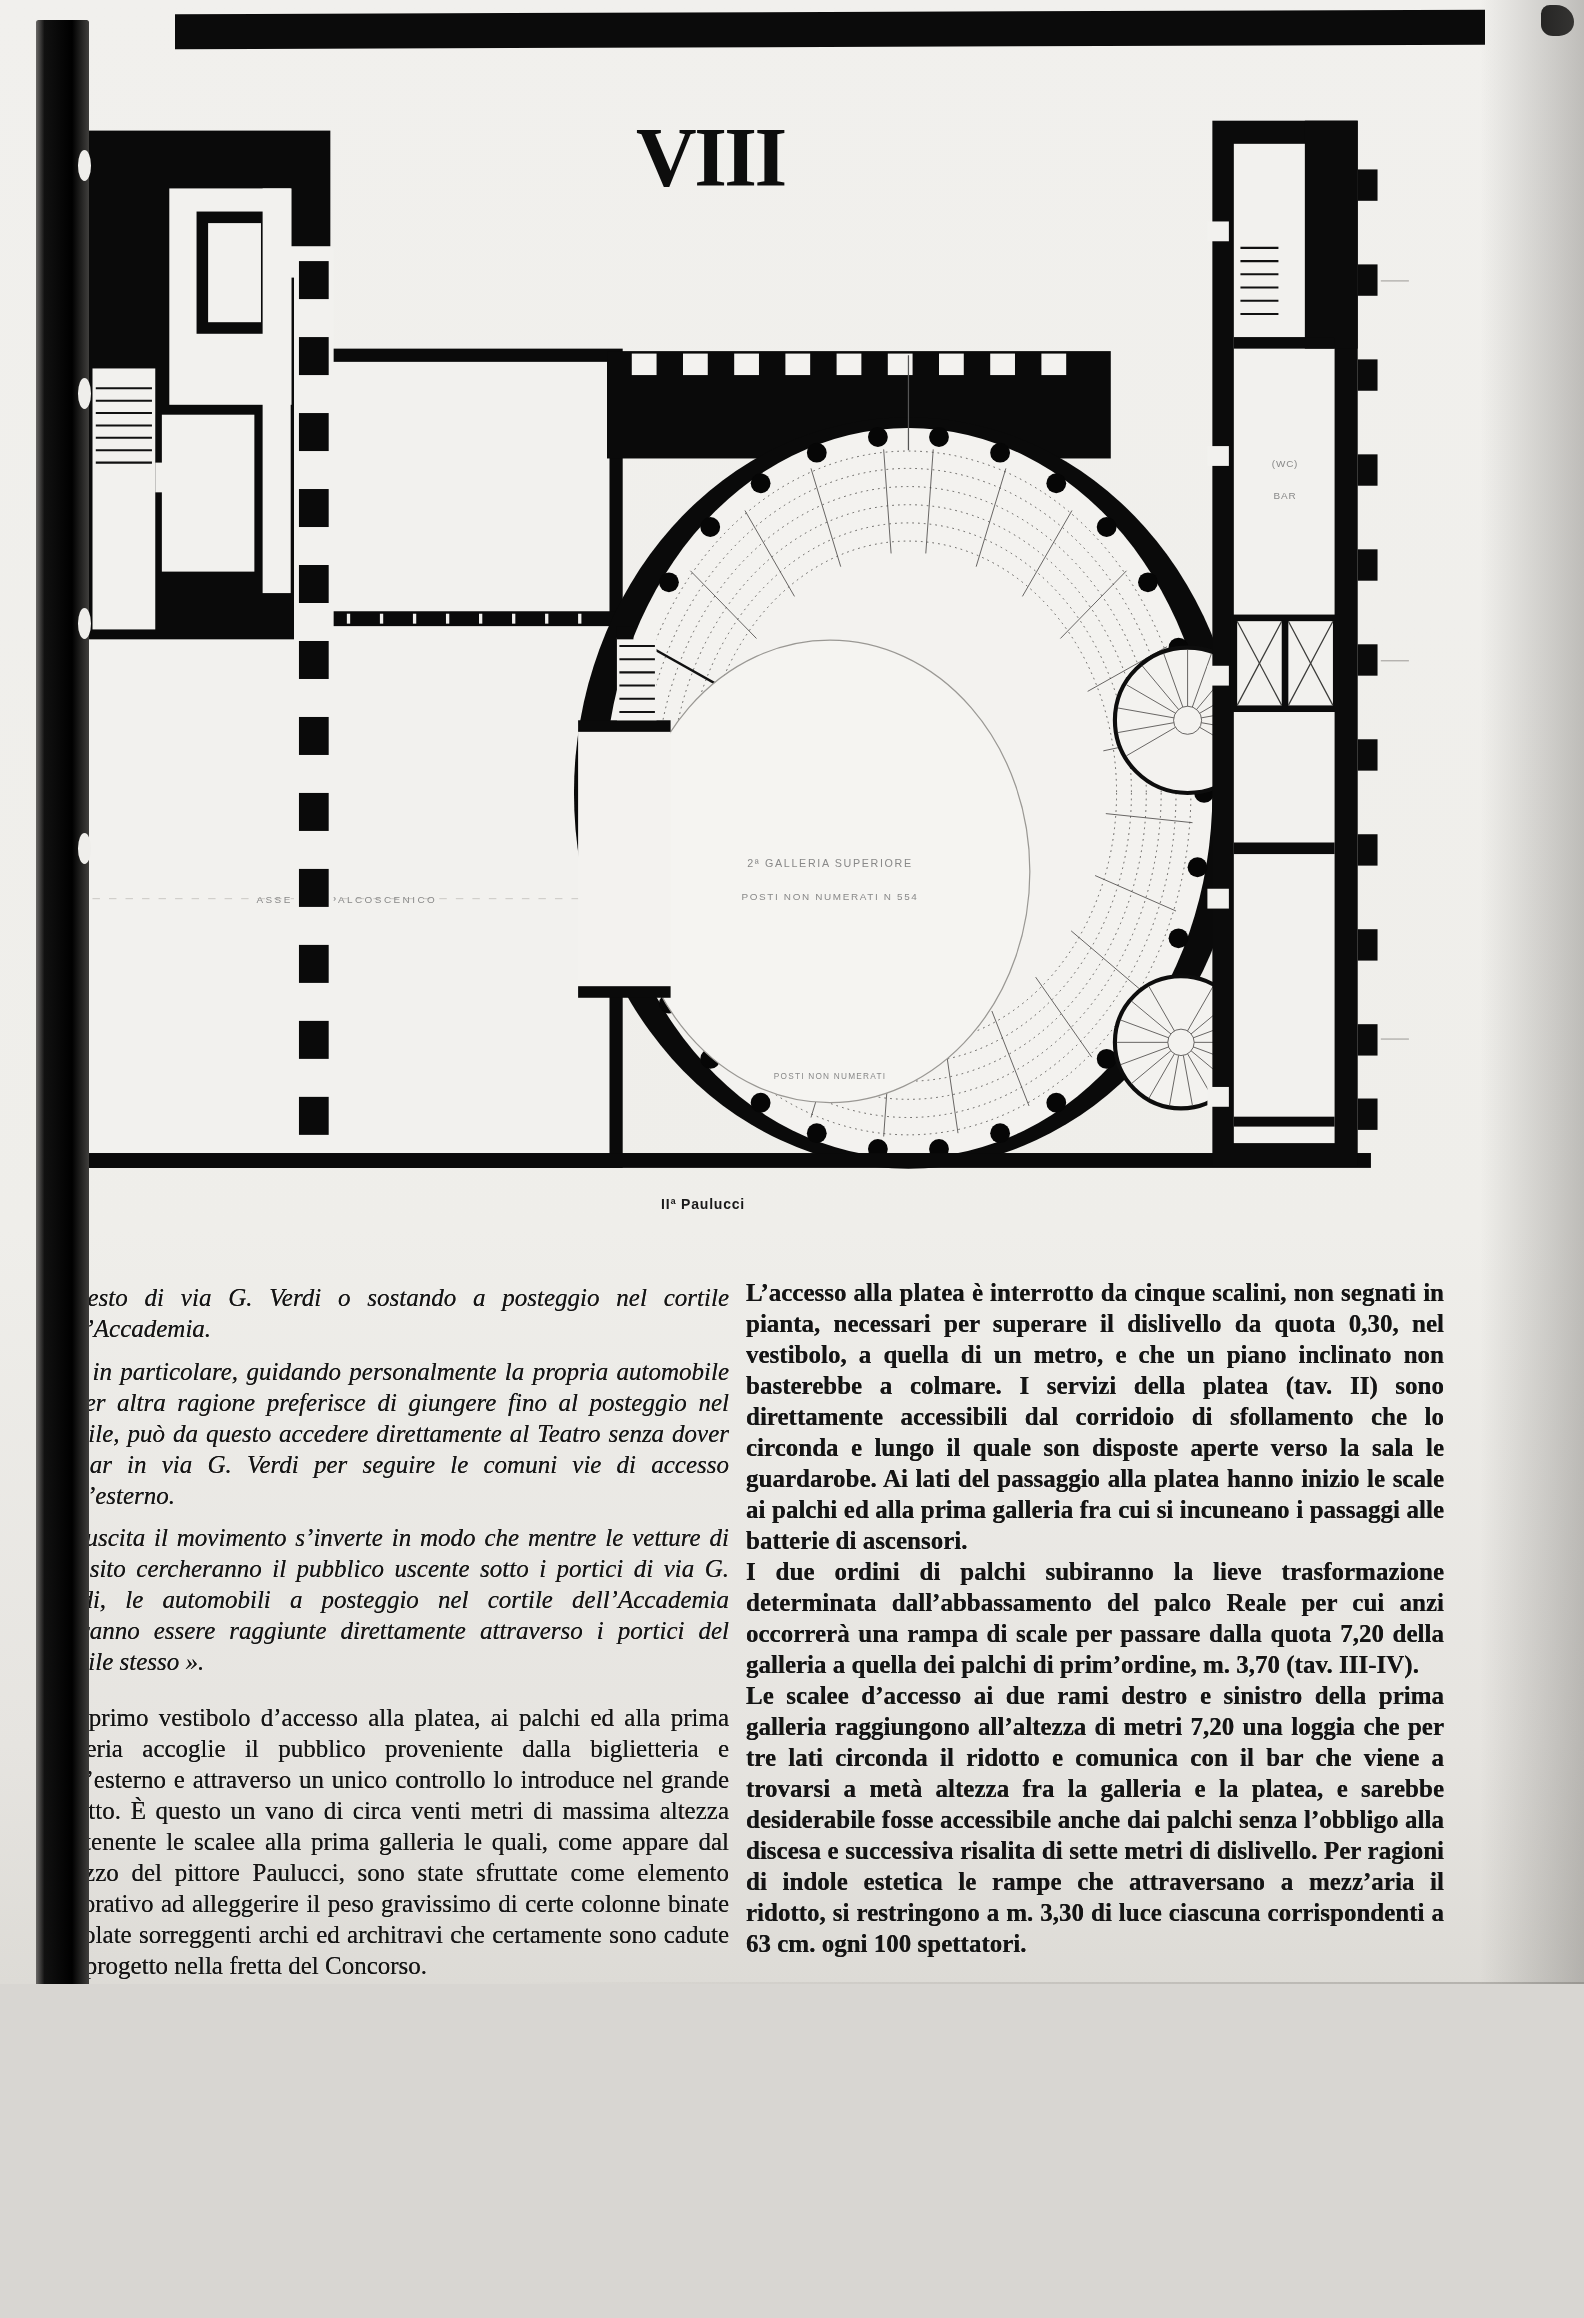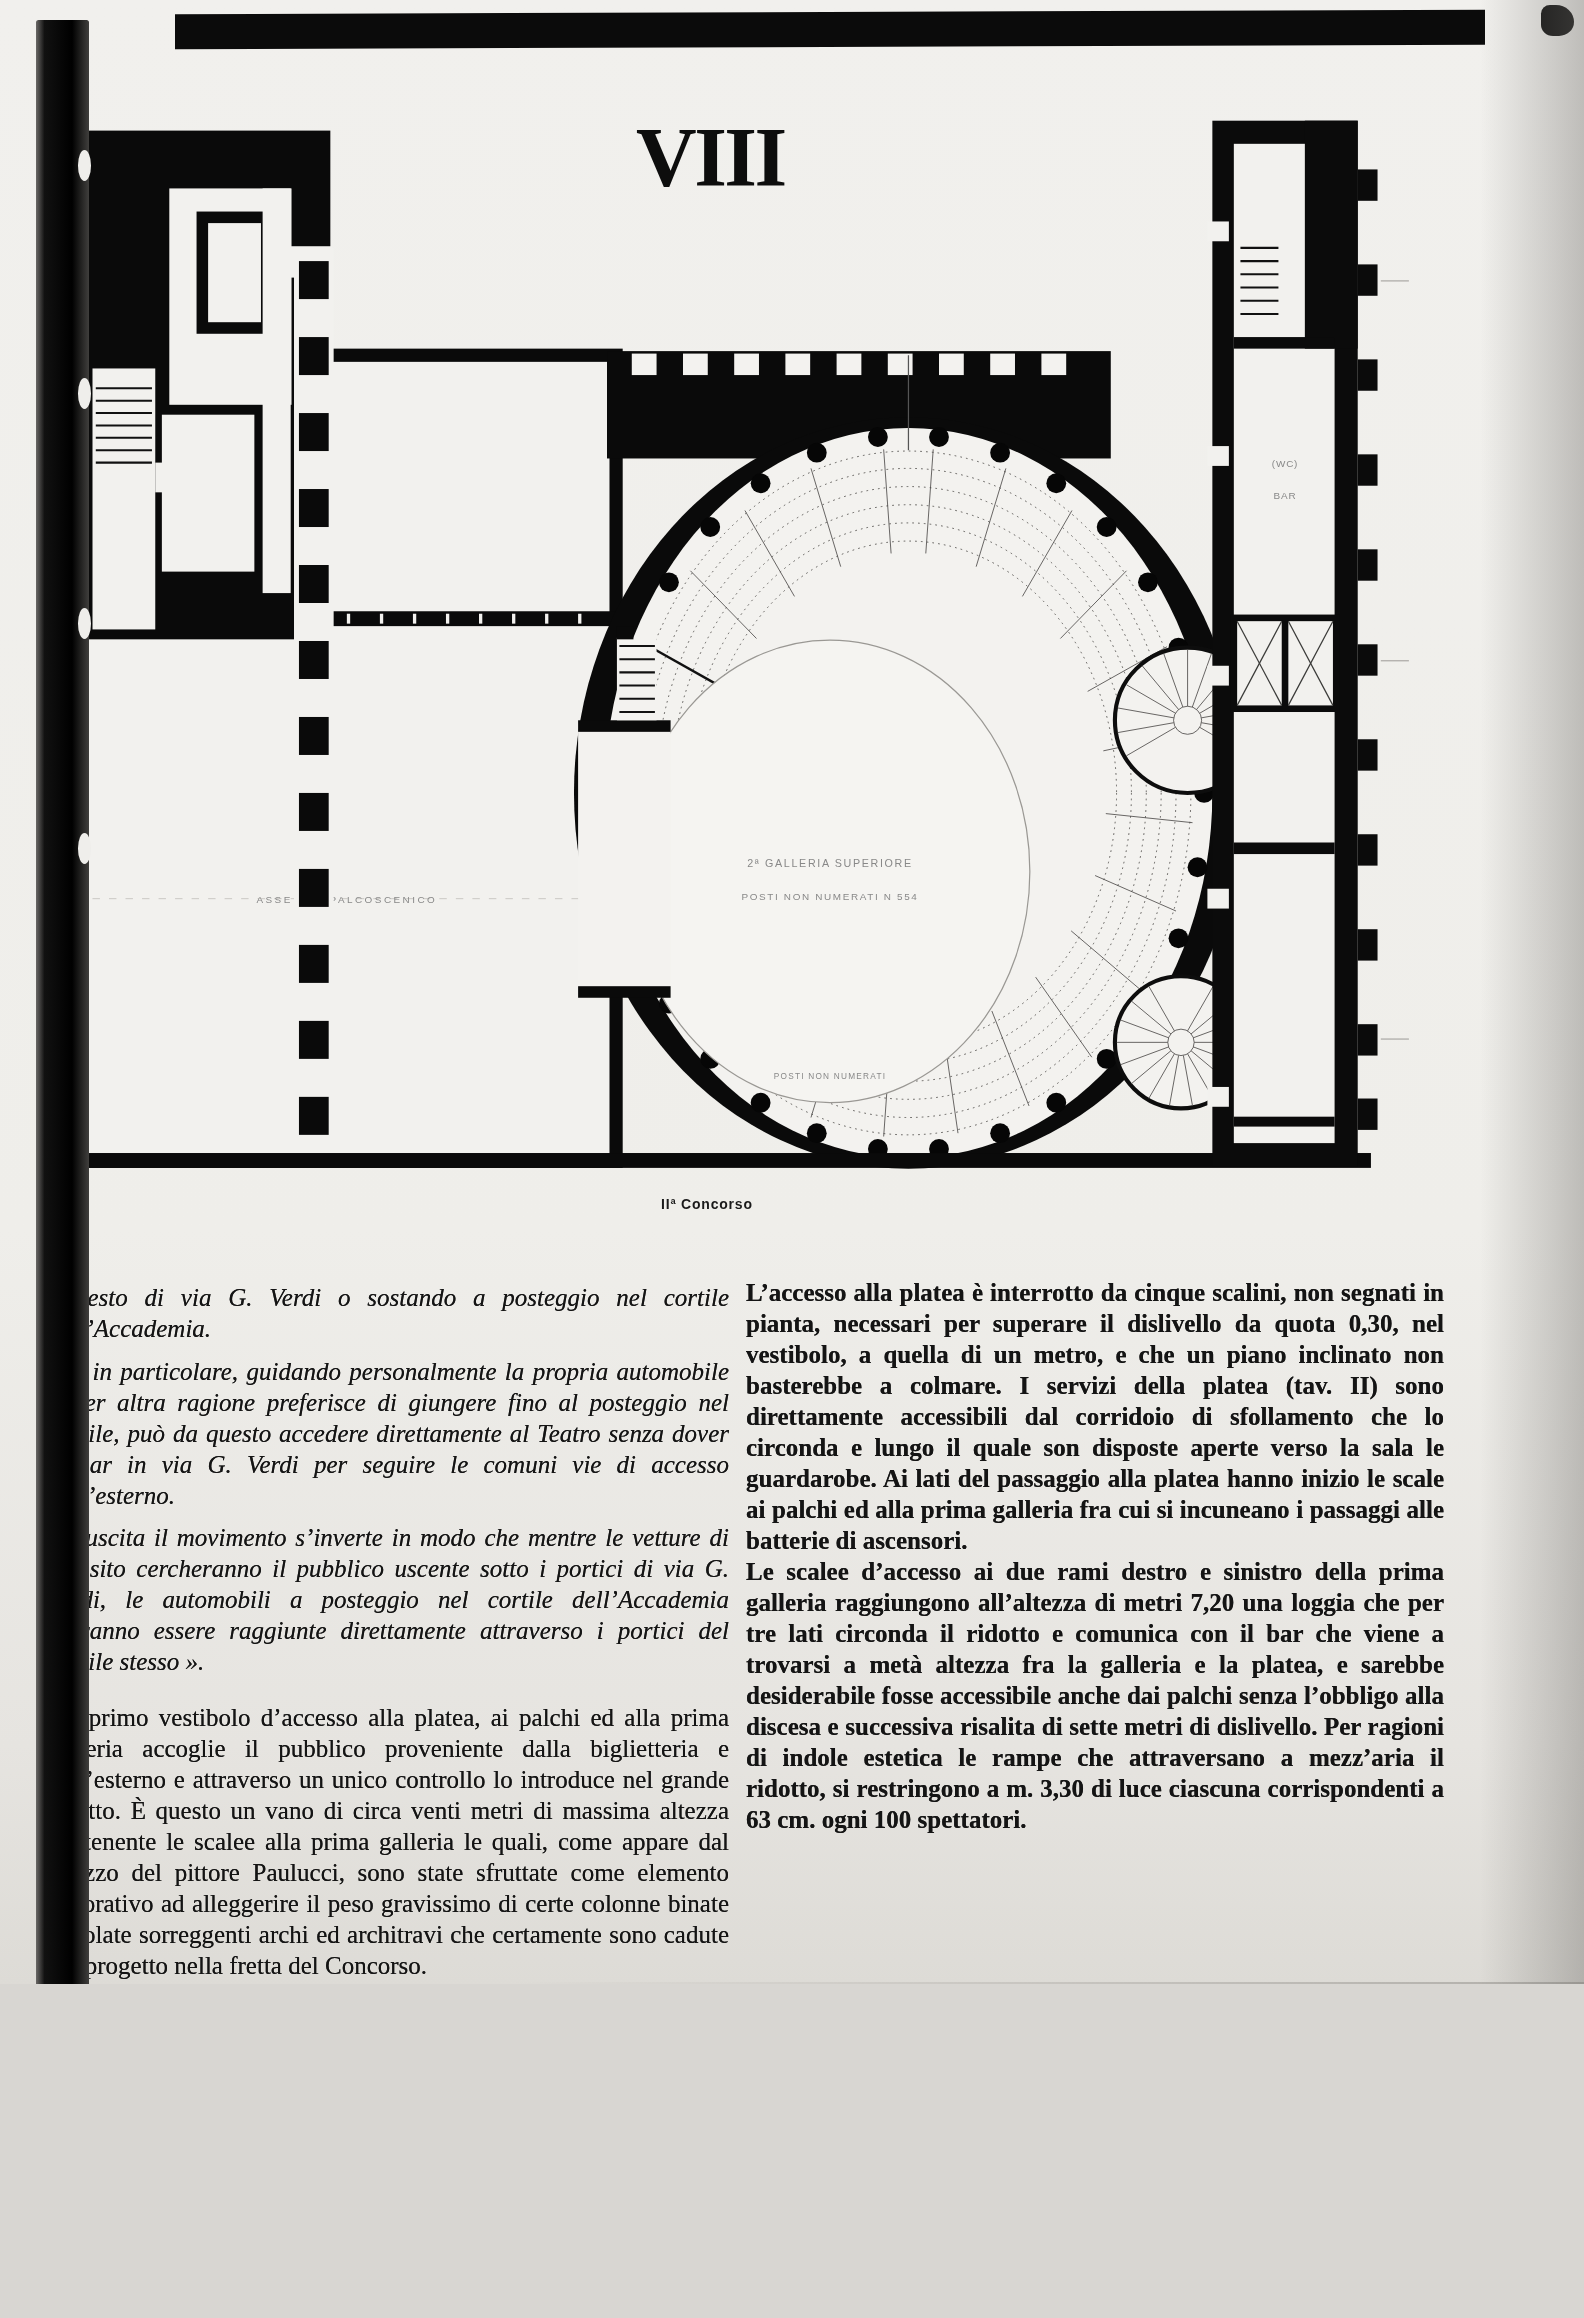--- a/index.html
+++ b/index.html
@@ -319,31 +319,32 @@
         <rect x="1462" y="1316" width="26" height="24"></rect>
       </g>
       <g stroke="#8a8884" stroke-width="1">
         <line x1="1672" y1="340" x2="1706" y2="340"></line>
           <line x1="1672" y1="800" x2="1706" y2="800"></line>
         <line x1="1672" y1="1258" x2="1706" y2="1258"></line>
       </g>
     </g>
   </svg>
 
-  <div class="caption">IIª Concorso</div>
+  <div class="caption">IIª Paulucci</div>
 
   <div class="col col-left">
     <p class="ital">il resto di via G. Verdi o sostando a posteggio nel cortile dell’Accademia.</p>
     <p class="ital">Chi in particolare, guidando personalmente la propria automobile o per altra ragione preferisce di giungere fino al posteggio nel cortile, può da questo accedere direttamente al Teatro senza dover tornar in via G. Verdi per seguire le comuni vie di accesso dall’esterno.</p>
     <p class="ital">All’uscita il movimento s’inverte in modo che mentre le vetture di transito cercheranno il pubblico uscente sotto i portici di via G. Verdi, le automobili a posteggio nel cortile dell’Accademia potranno essere raggiunte direttamente attraverso i portici del cortile stesso ».</p>
     <p class="roman-gap">Un primo vestibolo d’accesso alla platea, ai palchi ed alla prima galleria accoglie il pubblico proveniente dalla biglietteria e dall’esterno e attraverso un unico controllo lo introduce nel grande ridotto. È questo un vano di circa venti metri di massima altezza contenente le scalee alla prima galleria le quali, come appare dal guazzo del pittore Paulucci, sono state sfruttate come elemento decorativo ad alleggerire il peso gravissimo di certe colonne binate e isolate sorreggenti archi ed architravi che certamente sono cadute nel progetto nella fretta del Concorso.</p>
   </div>
 
   <div class="col col-right">
     <p>L’accesso alla platea è interrotto da cinque scalini, non segnati in pianta, necessari per superare il dislivello da quota 0,30, nel vestibolo, a quella di un metro, e che un piano inclinato non basterebbe a colmare. I servizi della platea (tav. II) sono direttamente accessibili dal corridoio di sfollamento che lo circonda e lungo il quale son disposte aperte verso la sala le guardarobe. Ai lati del passaggio alla platea hanno inizio le scale ai palchi ed alla prima galleria fra cui si incuneano i passaggi alle batterie di ascensori.</p>
+    <p>I due ordini di palchi subiranno la lieve trasformazione determinata dall’abbassamento del palco Reale per cui anzi occorrerà una rampa di scale per passare dalla quota 7,20 della galleria a quella dei palchi di prim’ordine, m. 3,70 (tav. III-IV).</p>
     <p>Le scalee d’accesso ai due rami destro e sinistro della prima galleria raggiungono all’altezza di metri 7,20 una loggia che per tre lati circonda il ridotto e comunica con il bar che viene a trovarsi a metà altezza fra la galleria e la platea, e sarebbe desiderabile fosse accessibile anche dai palchi senza l’obbligo alla discesa e successiva risalita di sette metri di dislivello. Per ragioni di indole estetica le rampe che attraversano a mezz’aria il ridotto, si restringono a m. 3,30 di luce ciascuna corrispondenti a 63 cm. ogni 100 spettatori.</p>
   </div>
 
   <div class="pageno">19</div>
 
   <div class="bottom-shade"></div>
   <div class="right-shade"></div>
   <div class="bottom-band"></div>
   <div class="bottom-strip"></div>
 

